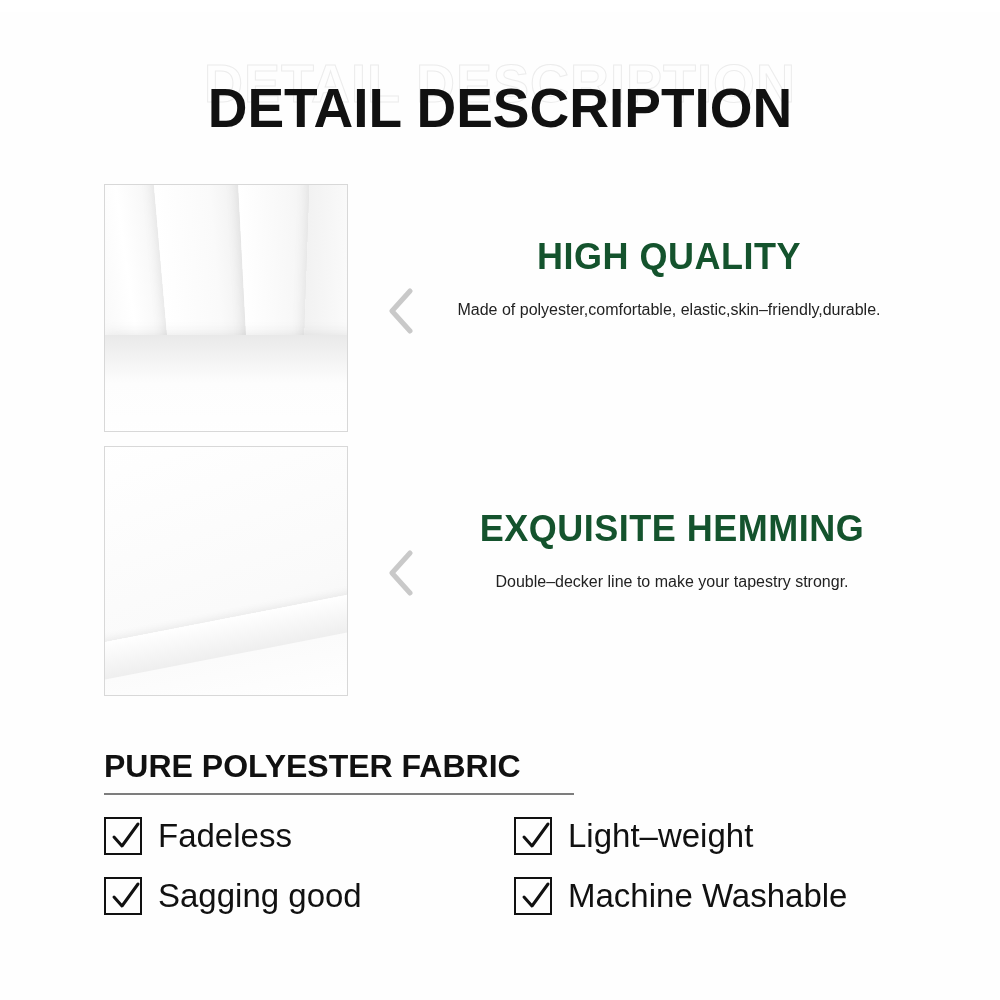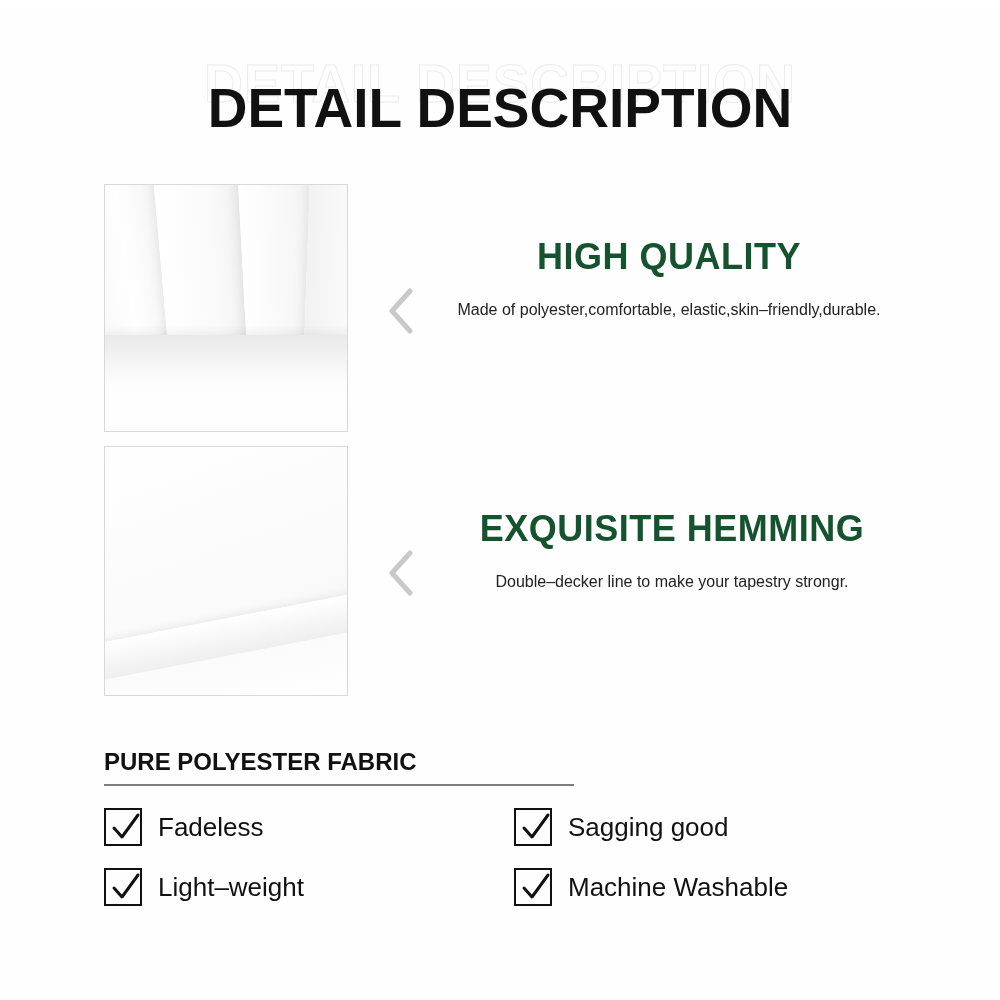--- a/index.html
+++ b/index.html
@@ -128,21 +128,21 @@
   }
 
   
   .fabric-section {
     position: absolute;
     left: 104px;
     top: 736px;
     width: 800px;
   }
   .fabric-heading {
-    font-size: 24px;
+    font-size: 32px;
     font-weight: 700;
     color: #111111;
     letter-spacing: 0px;
     padding-bottom: 8px;
     white-space: nowrap;
   }
   .fabric-rule {
     width: 470px;
     height: 2px;
     background: #7d7d7d;
@@ -165,21 +165,21 @@
     position: relative;
     flex: 0 0 auto;
   }
   .checkbox svg {
     position: absolute;
     left: 3px;
     top: 2px;
   }
   .check-label {
     margin-left: 16px;
-    font-size: 26px;
+    font-size: 33px;
     color: #111111;
     white-space: nowrap;
   }
 </style>
 </head>
 <body>
 
 <div class="page">
 
   <div class="header-wrap">
@@ -240,36 +240,36 @@
         </span>
         <span class="check-label">Fadeless</span>
       </div>
 
       <div class="check-item">
         <span class="checkbox">
           <svg width="32" height="32" viewBox="0 0 32 32" fill="none" xmlns="http://www.w3.org/2000/svg">
             <path d="M5 16 L13 25 L29 3" stroke="#111111" stroke-width="3" stroke-linecap="round" stroke-linejoin="round"></path>
           </svg>
         </span>
+        <span class="check-label">Light–weight</span>
+      </div>
+
+      <div class="check-item">
+        <span class="checkbox">
+          <svg width="32" height="32" viewBox="0 0 32 32" fill="none" xmlns="http://www.w3.org/2000/svg">
+            <path d="M5 16 L13 25 L29 3" stroke="#111111" stroke-width="3" stroke-linecap="round" stroke-linejoin="round"></path>
+          </svg>
+        </span>
         <span class="check-label">Sagging good</span>
       </div>
 
       <div class="check-item">
         <span class="checkbox">
           <svg width="32" height="32" viewBox="0 0 32 32" fill="none" xmlns="http://www.w3.org/2000/svg">
             <path d="M5 16 L13 25 L29 3" stroke="#111111" stroke-width="3" stroke-linecap="round" stroke-linejoin="round"></path>
           </svg>
         </span>
-        <span class="check-label">Light–weight</span>
-      </div>
-
-      <div class="check-item">
-        <span class="checkbox">
-          <svg width="32" height="32" viewBox="0 0 32 32" fill="none" xmlns="http://www.w3.org/2000/svg">
-            <path d="M5 16 L13 25 L29 3" stroke="#111111" stroke-width="3" stroke-linecap="round" stroke-linejoin="round"></path>
-          </svg>
-        </span>
         <span class="check-label">Machine Washable</span>
       </div>
     </div>
   </div>
 
 </div>
 
 </body></html>

